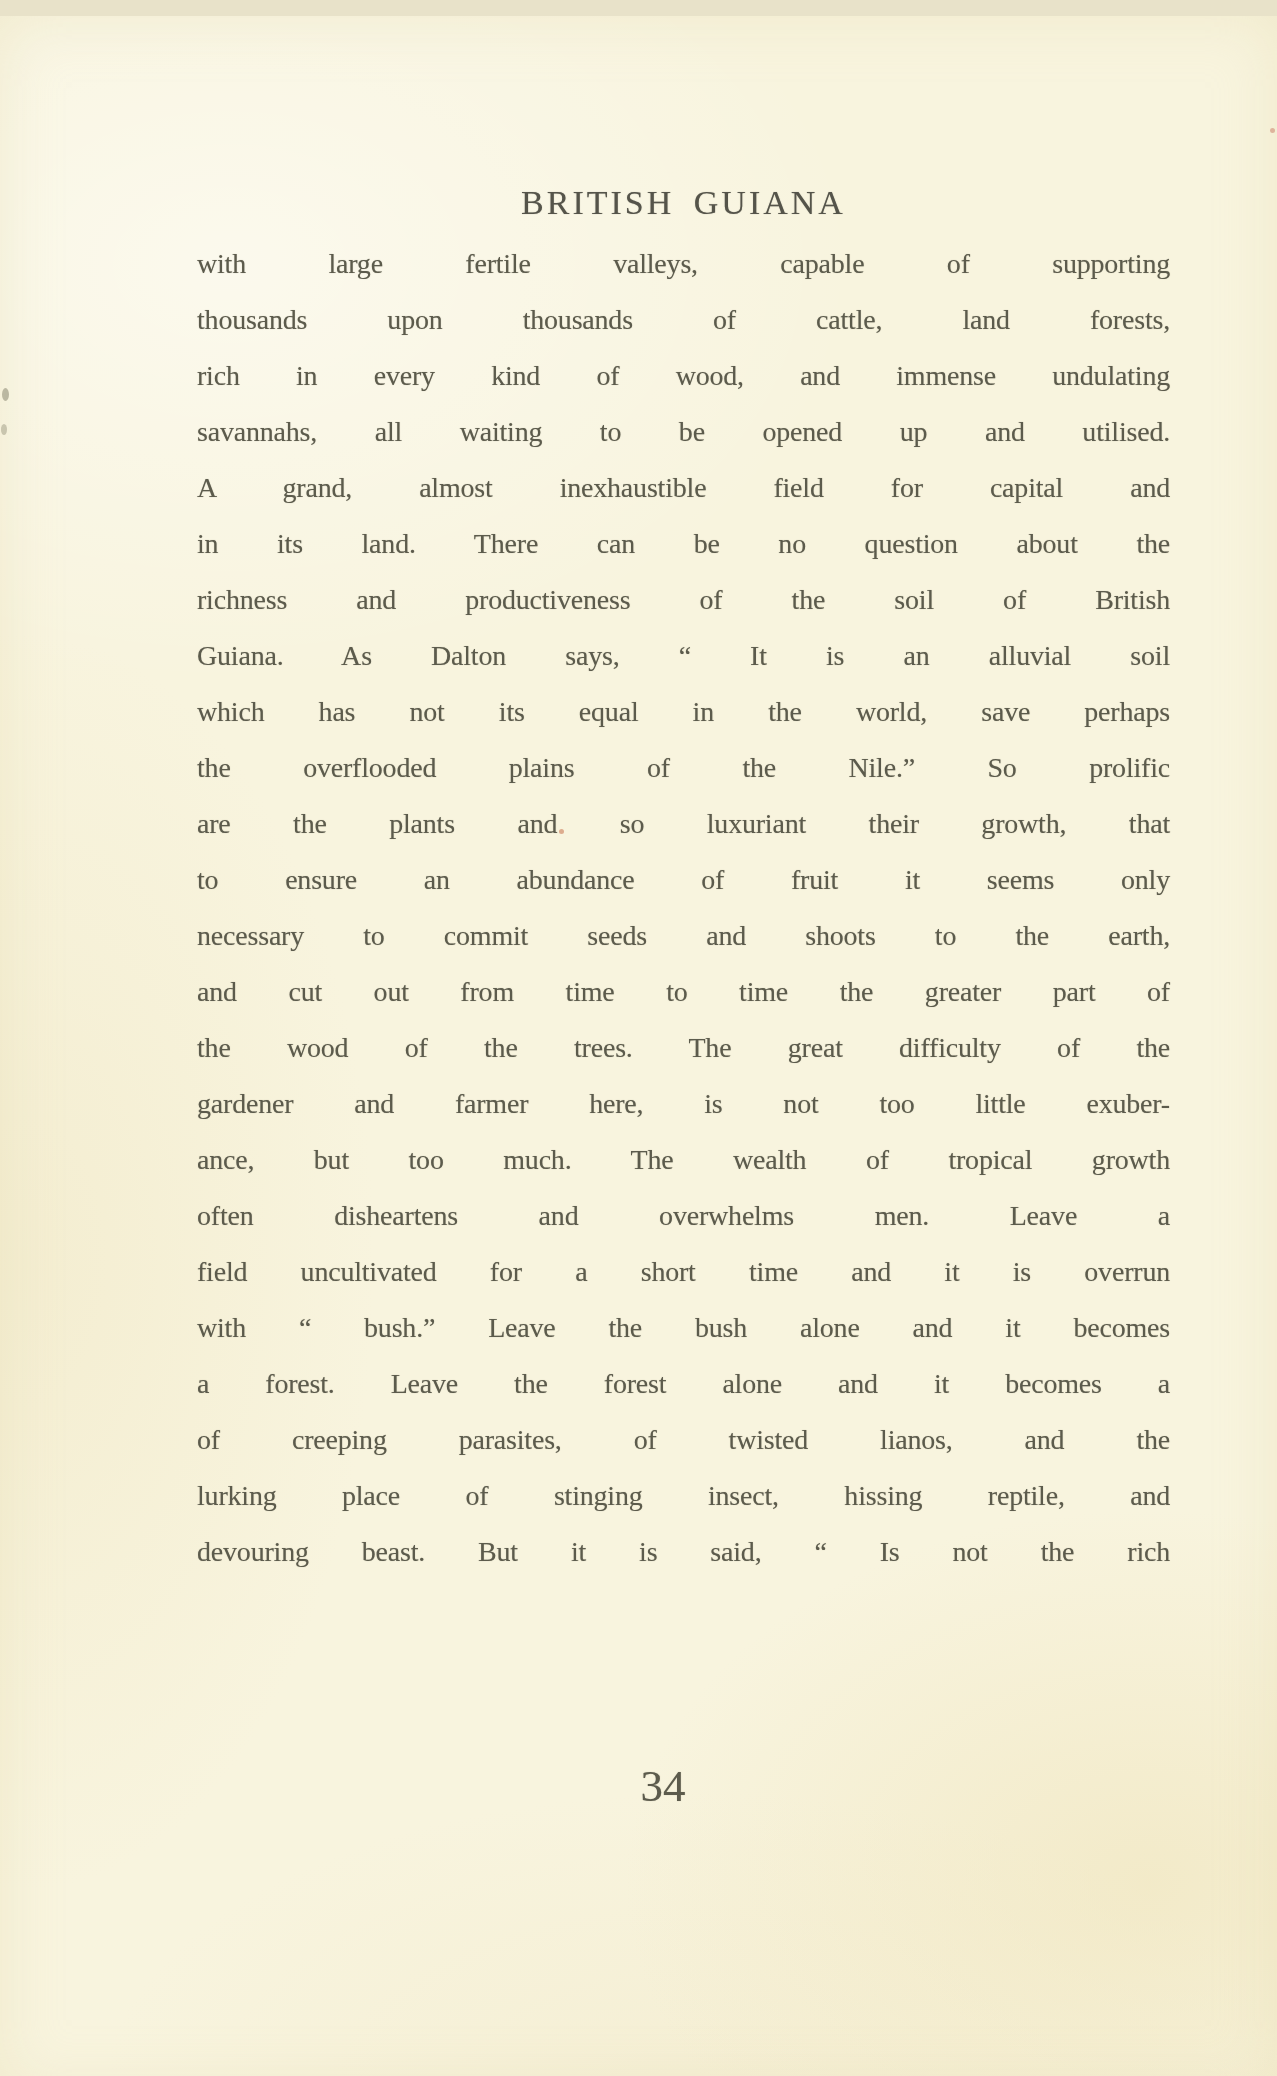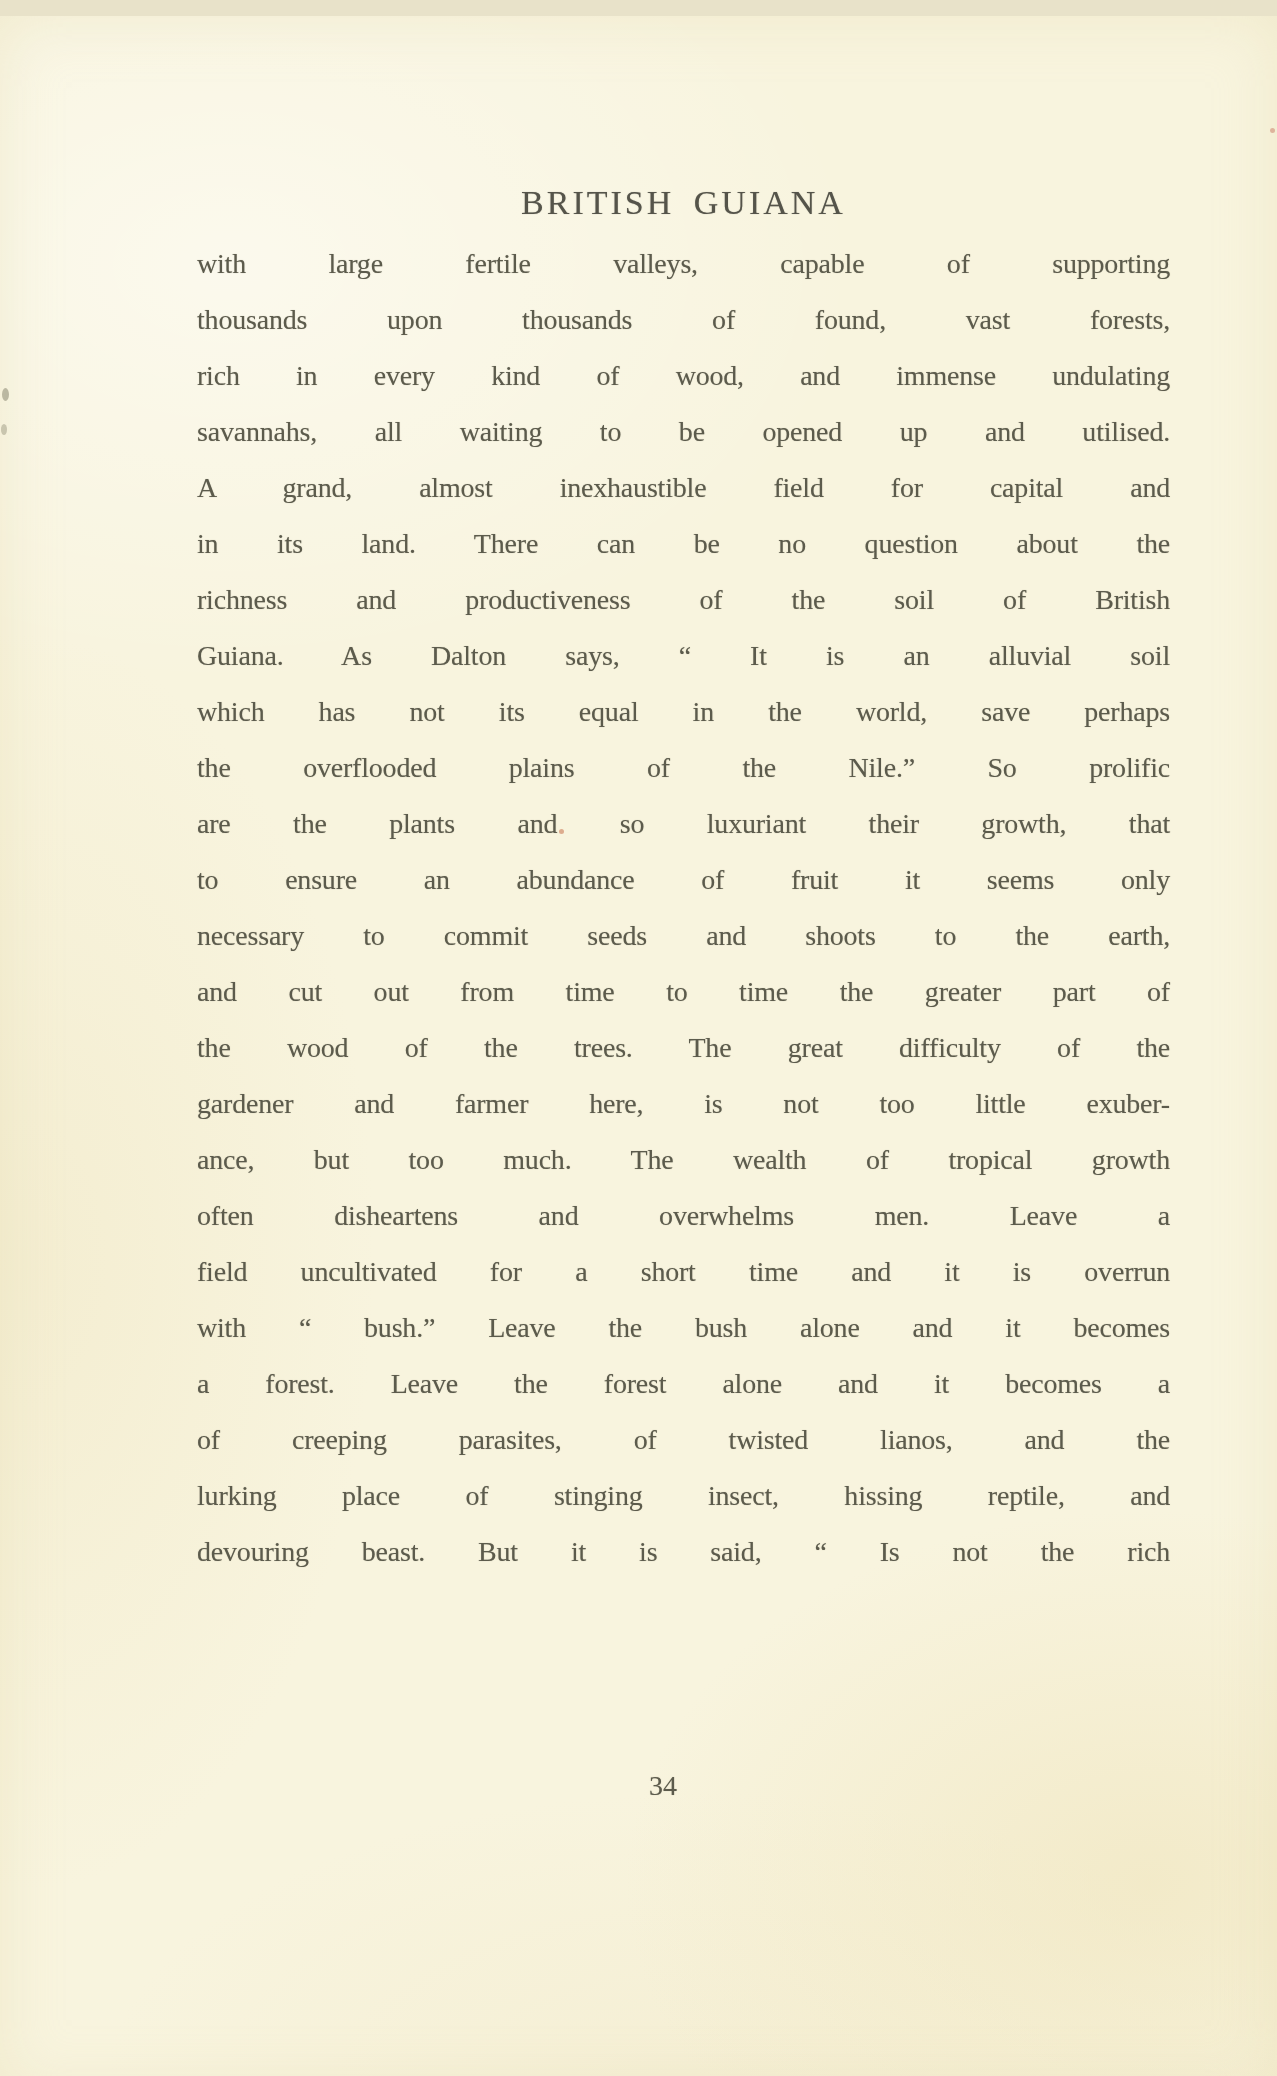--- a/index.html
+++ b/index.html
@@ -40,41 +40,41 @@
     text-align:justify;
     text-align-last:justify;
     white-space:normal;
   }
   .line.no-just{text-align:left;text-align-last:left;}
   .line.indent{padding-left:53px;}
   .folio{
     position:absolute;
     left:197px;width:932px;top:1750px;
     text-align:center;
-    font-size:28px;line-height:40px;
+    font-size:45px;line-height:40px;
     color:#5c5b4c;
     text-shadow:0 0 1px rgba(92,91,76,0.4);
   }
   
   .artifact{position:absolute;pointer-events:none;}
   .a-dot1{left:2px;top:372px;width:7px;height:13px;border-radius:50%;background:rgba(96,96,78,0.45);}
   .a-dot2{left:1px;top:408px;width:6px;height:11px;border-radius:50%;background:rgba(96,96,78,0.35);}
   .a-rust1{left:1270px;top:112px;width:5px;height:5px;border-radius:50%;background:rgba(204,126,108,0.6);}
   .a-rust2{left:559px;top:813px;width:5px;height:5px;border-radius:50%;background:rgba(199,113,77,0.55);}
   .a-edge{left:0;top:0;width:1277px;height:2076px;box-shadow:inset 0 0 60px rgba(226,214,170,0.35);}
 </style>
 </head>
 <body>
 
 <div class="page">
   <div class="running-head">BRITISH GUIANA</div>
 
   <div class="text-block">
       <div class="line">with large fertile valleys, capable of supporting</div>
-      <div class="line">thousands upon thousands of found, vast forests,</div>
+      <div class="line">thousands upon thousands of cattle, land forests,</div>
       <div class="line">rich in every kind of wood, and immense undulating</div>
       <div class="line">savannahs, all waiting to be opened up and utilised.</div>
       <div class="line">A grand, almost inexhaustible field for capital and</div>
       <div class="line">in its land.  There can be no question about the</div>
       <div class="line">richness and productiveness of the soil of British</div>
       <div class="line">Guiana.  As Dalton says, “ It is an alluvial soil</div>
       <div class="line">which has not its equal in the world, save perhaps</div>
       <div class="line">the overflooded plains of the Nile.”  So prolific</div>
       <div class="line">are the plants and so luxuriant their growth, that</div>
       <div class="line">to ensure an abundance of fruit it seems only</div>

